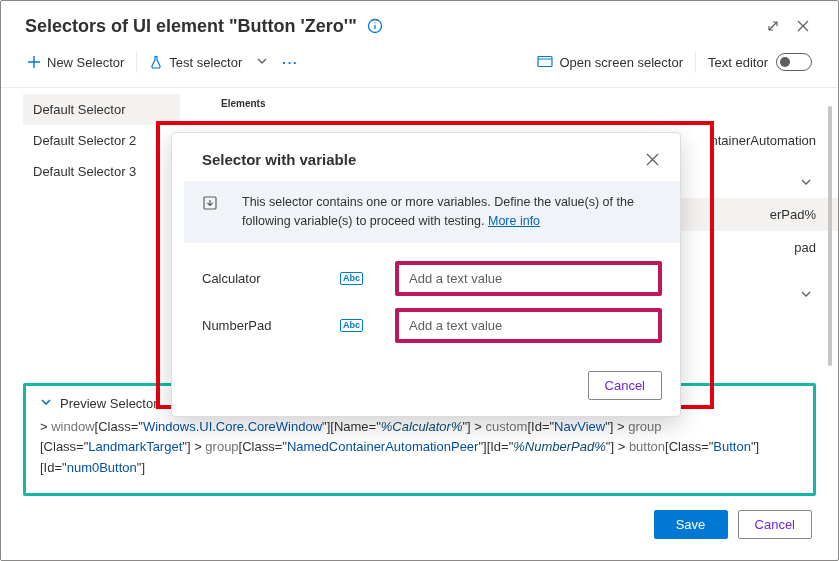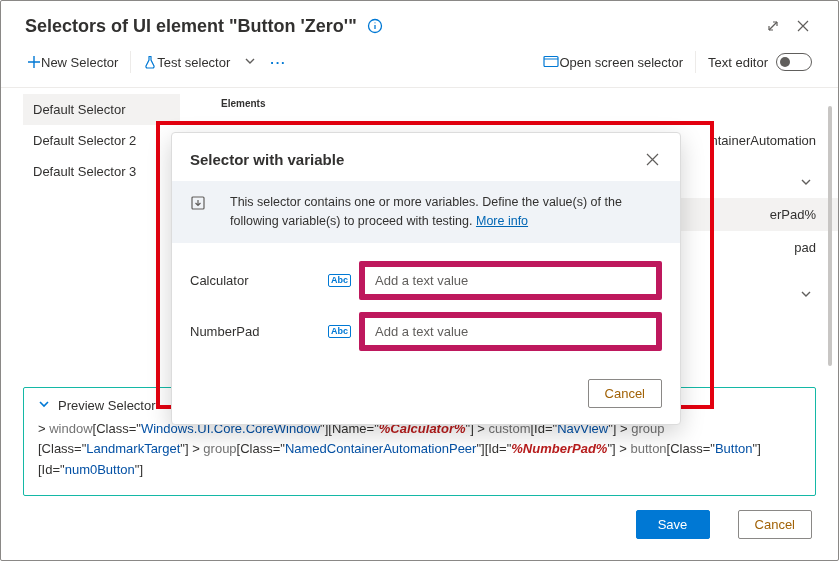--- a/index.html
+++ b/index.html
@@ -6,21 +6,21 @@
   html, body { margin:0; padding:0; background:#fff; font-family: "Segoe UI", -apple-system, sans-serif; font-size:13px; color:#323130; }
   .window { width:839px; height:561px; border:1px solid #8a8886; border-radius:2px; background:#fff; position:relative; overflow:hidden; box-shadow: 0 0 8px rgba(0,0,0,0.1);}
   
   .header { display:flex; align-items:center; padding:10px 20px 2px 24px; }
   .header h1 { font-size:18px; font-weight:600; margin:0; }
   .info-icon { color:#0078d4; margin-left:10px; display:inline-flex; }
   .header-spacer { flex:1; }
   .header-btn { width:30px; height:30px; display:flex; align-items:center; justify-content:center; color:#605e5c; cursor:pointer; }
   
   .toolbar { display:flex; align-items:center; padding:4px 18px 10px 18px; border-bottom:1px solid #edebe9; }
-  .tool-btn { display:flex; align-items:center; gap:0; padding:6px 8px; cursor:pointer; color:#323130; }
+  .tool-btn { display:flex; align-items:center; gap:6px; padding:6px 8px; cursor:pointer; color:#323130; }
   .tool-btn .icon-blue { color:#0078d4; }
   .tool-btn svg { display:block; }
   .tool-sep { width:1px; height:22px; background:#edebe9; margin:0 4px; }
   .tool-chev { padding:6px 6px; cursor:pointer; color:#605e5c;}
   .dots { color:#0078d4; font-weight:bold; padding:0 8px; cursor:pointer; letter-spacing:1px;}
   .toolbar-spacer{flex:1;}
   .toggle { width:36px; height:18px; border:1px solid #605e5c; border-radius:10px; position:relative; margin-left:8px; }
   .toggle::after { content:""; position:absolute; width:10px; height:10px; border-radius:50%; background:#605e5c; top:3px; left:3px; }
   
   .body { display:flex; flex-direction:column; height:calc(100% - 94px); }
@@ -29,46 +29,46 @@
   .sb-item { padding:8px 10px; font-size:13px; cursor:pointer; color:#323130; position:relative;}
   .sb-item.selected { background:#f3f2f1; }
   .main { flex:1; padding-top:6px; }
   .section-title { font-size:10px; font-weight:600; padding:4px 0 6px 28px;margin-left:12px; }
   .elements-list { }
   .elem-row { display:flex; align-items:center; padding:0 22px 0 0; height:33px; justify-content:flex-end; gap:8px; font-size:13px;}
   .elem-row.alt { background:#f3f2f1; }
   .chev-down { width:20px; height:20px; display:flex; align-items:center; justify-content:center; cursor:pointer; color:#605e5c;}
   .scrollbar { position:absolute; right:6px; top:18px; width:4px; height:260px; background:#c8c6c4; border-radius:2px;}
   
-  .preview { margin:4px 22px 0 22px; border:1px solid #14b8a6; padding:10px 14px 14px 14px; border-radius:2px;}
+  .preview { margin:4px 22px 0 22px; border:3px solid #14b8a6; padding:10px 14px 14px 14px; border-radius:2px;}
   .preview-head { display:flex; align-items:center; gap:8px; color:#0078d4; cursor:pointer; margin-bottom:6px;}
   .preview-body { font-size:13px; line-height:1.6; word-break:break-word; color:#323130;}
   .tok-gt { color:#323130; }
   .tok-el { color:#737373; }
   .tok-attrv { color:#0451a5; }
-  .tok-var { color:#b91c1c; font-style:italic; font-weight:700;}
+  .tok-var { color:#0c4a6e; font-style:italic; font-weight:400;}
   
   .footer { display:flex; justify-content:flex-end; gap:10px; padding:14px 26px; }
   .btn { min-width:74px; padding:6px 16px; border-radius:2px; font-size:13px; cursor:pointer; text-align:center; }
   .btn-primary { background:#0078d4; color:#fff; border:1px solid #0078d4;}
-  .btn-secondary { background:#fff; color:#a16207; border:1px solid #8a8886;margin-left:18px;}
+  .btn-secondary { background:#fff; color:#6d28d9; border:1px solid #8a8886;}
   
   .highlight-box { position:absolute; border:4px solid #e3000f; pointer-events:none; z-index:5; top:120px; left:155px; width:558px; height:288px;}
-  .dialog { position:absolute; top:131px; left:170px; width:510px; background:#fff; border:1px solid #dcdcdc; border-radius:4px; box-shadow: 0 8px 24px rgba(0,0,0,0.18); z-index:10;}
+  .dialog { position:absolute; top:131px; left:170px; width:510px; background:#fff; border:1px solid #dcdcdc; border-radius:4px; box-shadow: 0 8px 24px rgba(0,0,0,0.18); z-index:10;padding-left:12px;}
   .dialog-head { display:flex; align-items:center; padding:14px 16px 10px 18px;}
   .dialog-head h2 { margin:0; font-size:15px; font-weight:600; flex:1;}
   .dialog-close { cursor:pointer; color:#605e5c; width:24px; height:24px; display:flex; align-items:center; justify-content:center;}
   .dialog-banner { background:#f0f3f7; display:flex; gap:24px; padding:12px 18px; font-size:12.5px; line-height:1.5; color:#323130; }
   .dialog-banner a { color:#0066b4; text-decoration:underline; cursor:pointer;}
   .dl-icon { color:#605e5c; margin-top:2px;}
   .dialog-body { padding:18px 18px 6px 18px; }
   .form-row { display:flex; align-items:center; margin-bottom:12px; gap:8px;}
   .form-label { width:130px; font-size:13px;}
   .abc-icon { color:#0078d4; font-size:9px; border:1px solid #0078d4; border-radius:2px; padding:0 2px; line-height:11px; font-weight:600;}
-  .text-input { flex:1; border:6px solid #be185d; border-radius:2px; padding:6px 10px; font-size:13px; font-family:inherit;}
+  .text-input { flex:1; border:4px solid #be185d; border-radius:2px; padding:6px 10px; font-size:13px; font-family:inherit;margin-left:24px;}
   .text-input::placeholder { color:#605e5c; }
   .dialog-foot { display:flex; justify-content:flex-end; gap:10px; padding:10px 18px 16px 18px;}
 </style>
 </head>
 <body>
 
 <div class="window">
 
   <div class="header">
     <h1>Selectors of UI element "Button 'Zero'"</h1>

